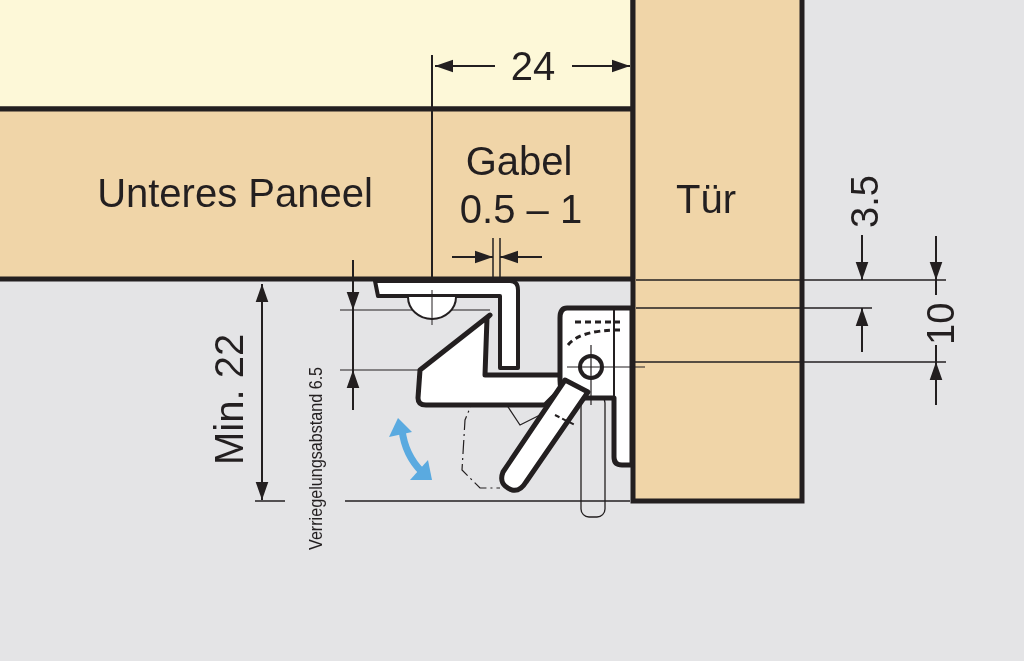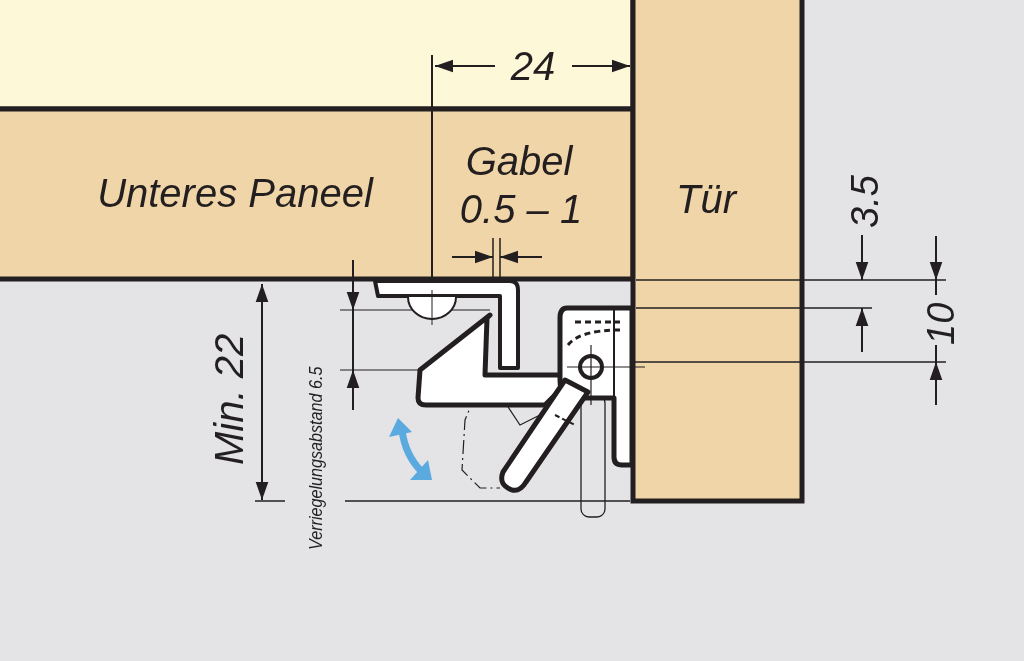--- a/index.html
+++ b/index.html
@@ -1,17 +1,17 @@
 <!DOCTYPE html>
 <html><head>
 <meta charset="utf-8">
 <style>
   html,body{margin:0;padding:0;background:#e4e4e6;}
   body{width:1024px;height:661px;overflow:hidden;}
-  #stage{position:relative;width:961px;height:661px;font-style:italic;}
+  #stage{position:relative;width:961px;height:661px;}
   svg{position:absolute;left:0;top:0;}
   .lbl{font-family:"Liberation Sans",sans-serif;fill:#231f20;}
   .big{font-size:40px;}
   .mid{font-size:38px;}
   .small{font-size:19px;}
 </style>
 </head>
 <body>
 
 <div id="stage">

